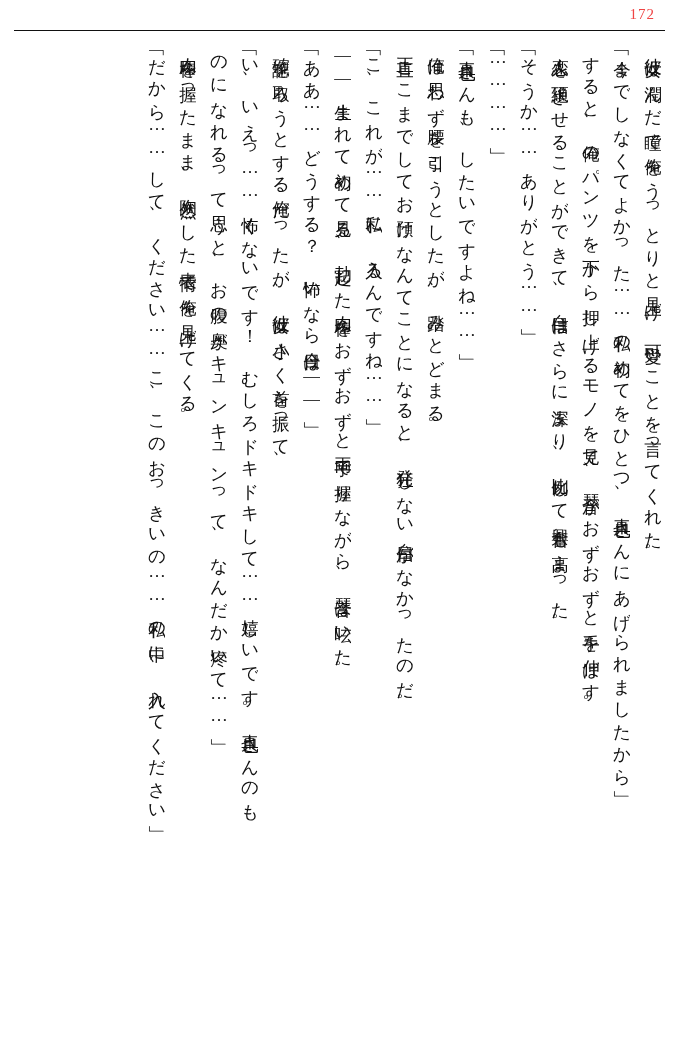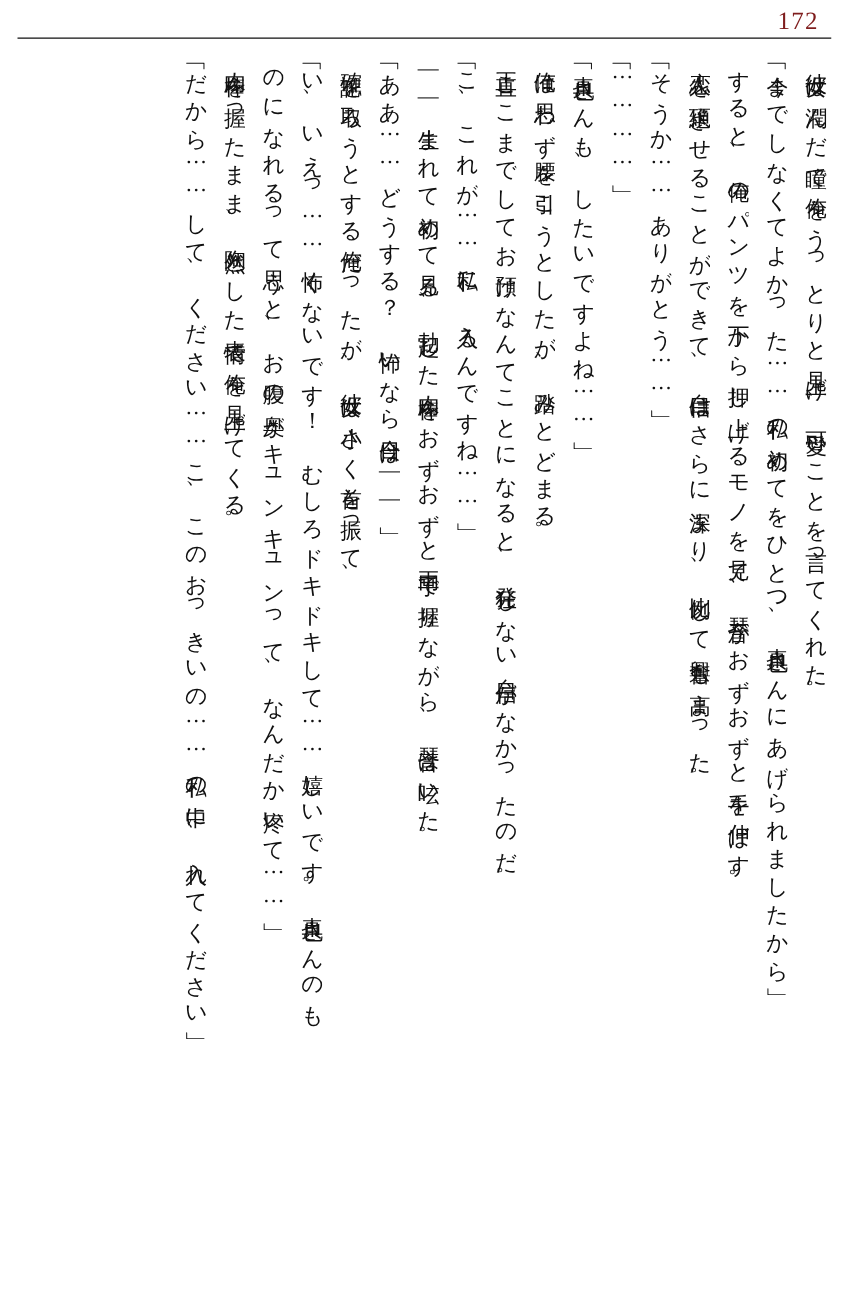--- a/index.html
+++ b/index.html
@@ -18,23 +18,23 @@
     position: relative;
     width: 679px;
     height: 1050px;
     box-sizing: border-box;
     background: #ffffff;
   }
   .page-number {
     position: absolute;
     top: 6px;
     right: 24px;
-    font-size: 20px;
+    font-size: 15px;
     letter-spacing: 1px;
-    color: #7f1d1d;
+    color: #ef4444;
     font-family: "Liberation Serif", "DejaVu Serif", serif;
   }
   .rule {
     position: absolute;
     top: 30px;
     left: 14px;
     right: 14px;
     height: 1px;
     background: #111111;
   }

